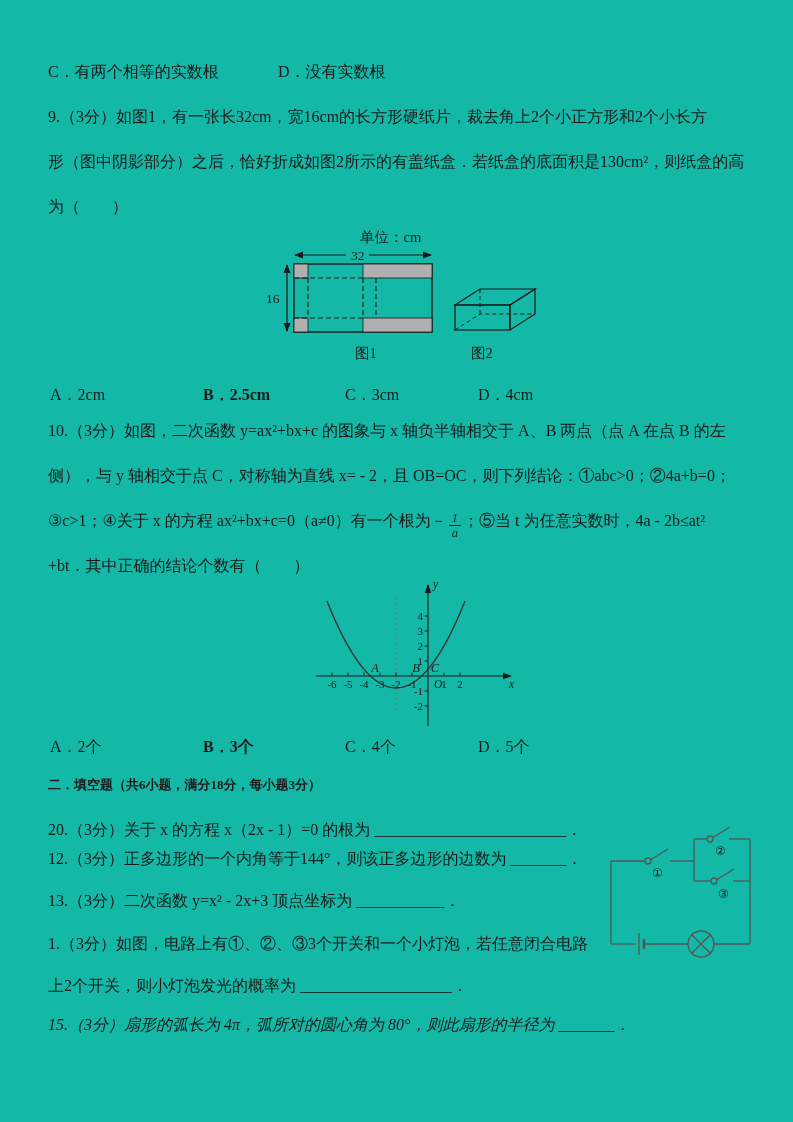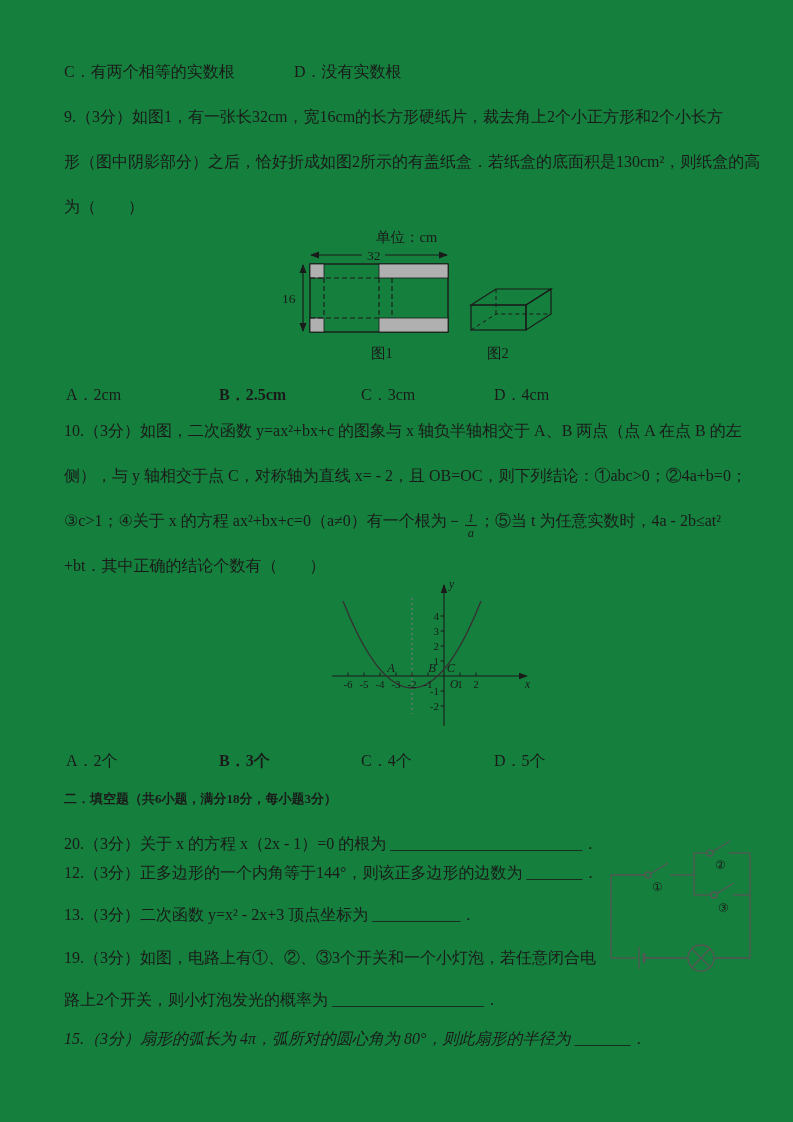--- a/index.html
+++ b/index.html
@@ -1,19 +1,19 @@
 <!DOCTYPE html>
 <html><head>
 <meta charset="utf-8">
 <style>
   html,body{margin:0;padding:0;background:#888;}
   .page{
     position:relative; width:793px; height:1122px; margin:0 auto;
-    background:#15803d; color:#1a1a1a; overflow:hidden;
-    box-sizing:border-box; padding:62px 40px 0 64px;
+    background:#14b8a6; color:#1a1a1a; overflow:hidden;
+    box-sizing:border-box; padding:62px 40px 0 48px;
     font-family:"Liberation Serif","DejaVu Serif",serif;
     font-size:16px;
   }
   .line{line-height:20px; white-space:nowrap;}
   .opt-row{line-height:20px; white-space:nowrap; padding-left:2px;}
   .opt{display:inline-block;}
   .opt.w1{width:153px;} .opt.w2{width:142px;font-weight:bold;} .opt.w3{width:133px;}
   .para > div{line-height:45px; white-space:nowrap;}
   .cd-c{display:inline-block; width:230px;}
   .heading{margin-top:17px; line-height:22px; font-weight:bold; font-size:13px; white-space:nowrap;}
@@ -143,21 +143,21 @@
       <text x="110" y="90.5">1</text>
       <text x="110" y="120.5">-1</text>
       <text x="110" y="135.5">-2</text>
     </g>
 
     <text x="62" y="98" font-size="12.5" font-style="italic" text-anchor="middle">A</text>
     <text x="103" y="98" font-size="12.5" font-style="italic" text-anchor="middle">B</text>
     <text x="122" y="98" font-size="12.5" font-style="italic" text-anchor="middle">C</text>
   </svg>
 
-  <div class="opt-row" style="margin-top:19px;">
+  <div class="opt-row" style="margin-top:5px;">
     <span class="opt w1">A．2个</span><span class="opt w2">B．3个</span><span class="opt w3">C．4个</span><span class="opt">D．5个</span>
   </div>
 
   <div class="heading">二．填空题（共6小题，满分18分，每小题3分）</div>
 
   <div class="fill" style="margin-top:23px;">20.（3分）关于 x 的方程 x（2x - 1）=0 的根为 ________________________．</div>
 
   <svg id="circuit" width="180" height="160" viewBox="0 0 180 160" style="float:right;margin:-20px -37px 0 8px;">
     <g stroke="#555" stroke-width="1.3" fill="none">
       <line x1="1" y1="41" x2="1" y2="124"></line>
@@ -184,16 +184,16 @@
       <line x1="100.2" y1="114.8" x2="81.8" y2="133.2"></line>
       <line x1="104" y1="124" x2="140" y2="124"></line>
     </g>
     <text x="42" y="57" font-size="12">①</text>
     <text x="105" y="35" font-size="12">②</text>
     <text x="108" y="78" font-size="12">③</text>
   </svg>
 
   <div class="fill" style="margin-top:8px;">12.（3分）正多边形的一个内角等于144°，则该正多边形的边数为 _______．</div>
   <div class="fill" style="margin-top:21px;">13.（3分）二次函数 y=x² - 2x+3 顶点坐标为 ___________．</div>
-  <div class="fill wrap" style="margin-top:12px;">19.（3分）如图，电路上有①、②、③3个开关和一个小灯泡，若任意闭合电路上2个开关，则小灯泡发光的概率为 ___________________．</div>
+  <div class="fill wrap" style="margin-top:12px;">1.（3分）如图，电路上有①、②、③3个开关和一个小灯泡，若任意闭合电路上2个开关，则小灯泡发光的概率为 ___________________．</div>
   <div class="fill" style="margin-top:7px;font-style:italic;">15.（3分）扇形的弧长为 4π，弧所对的圆心角为 80°，则此扇形的半径为 _______．</div>
 
 </div>
 
 </body></html>

